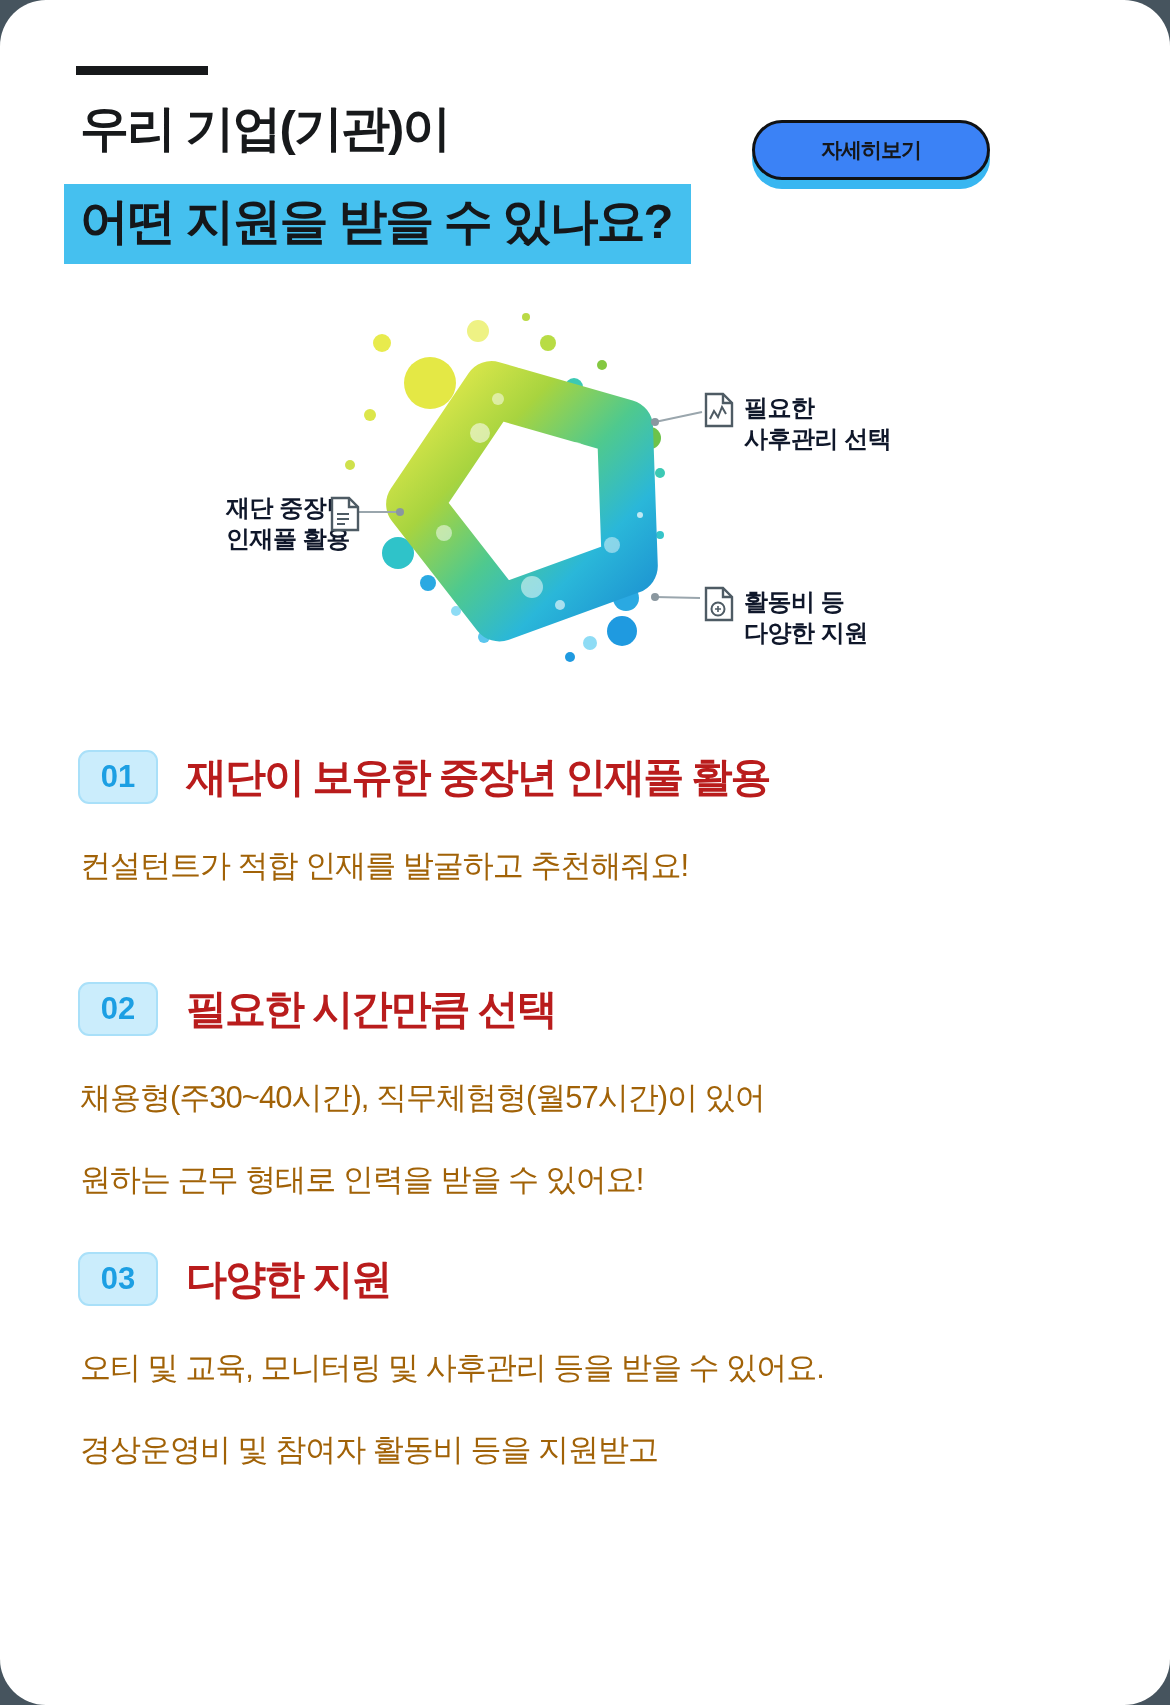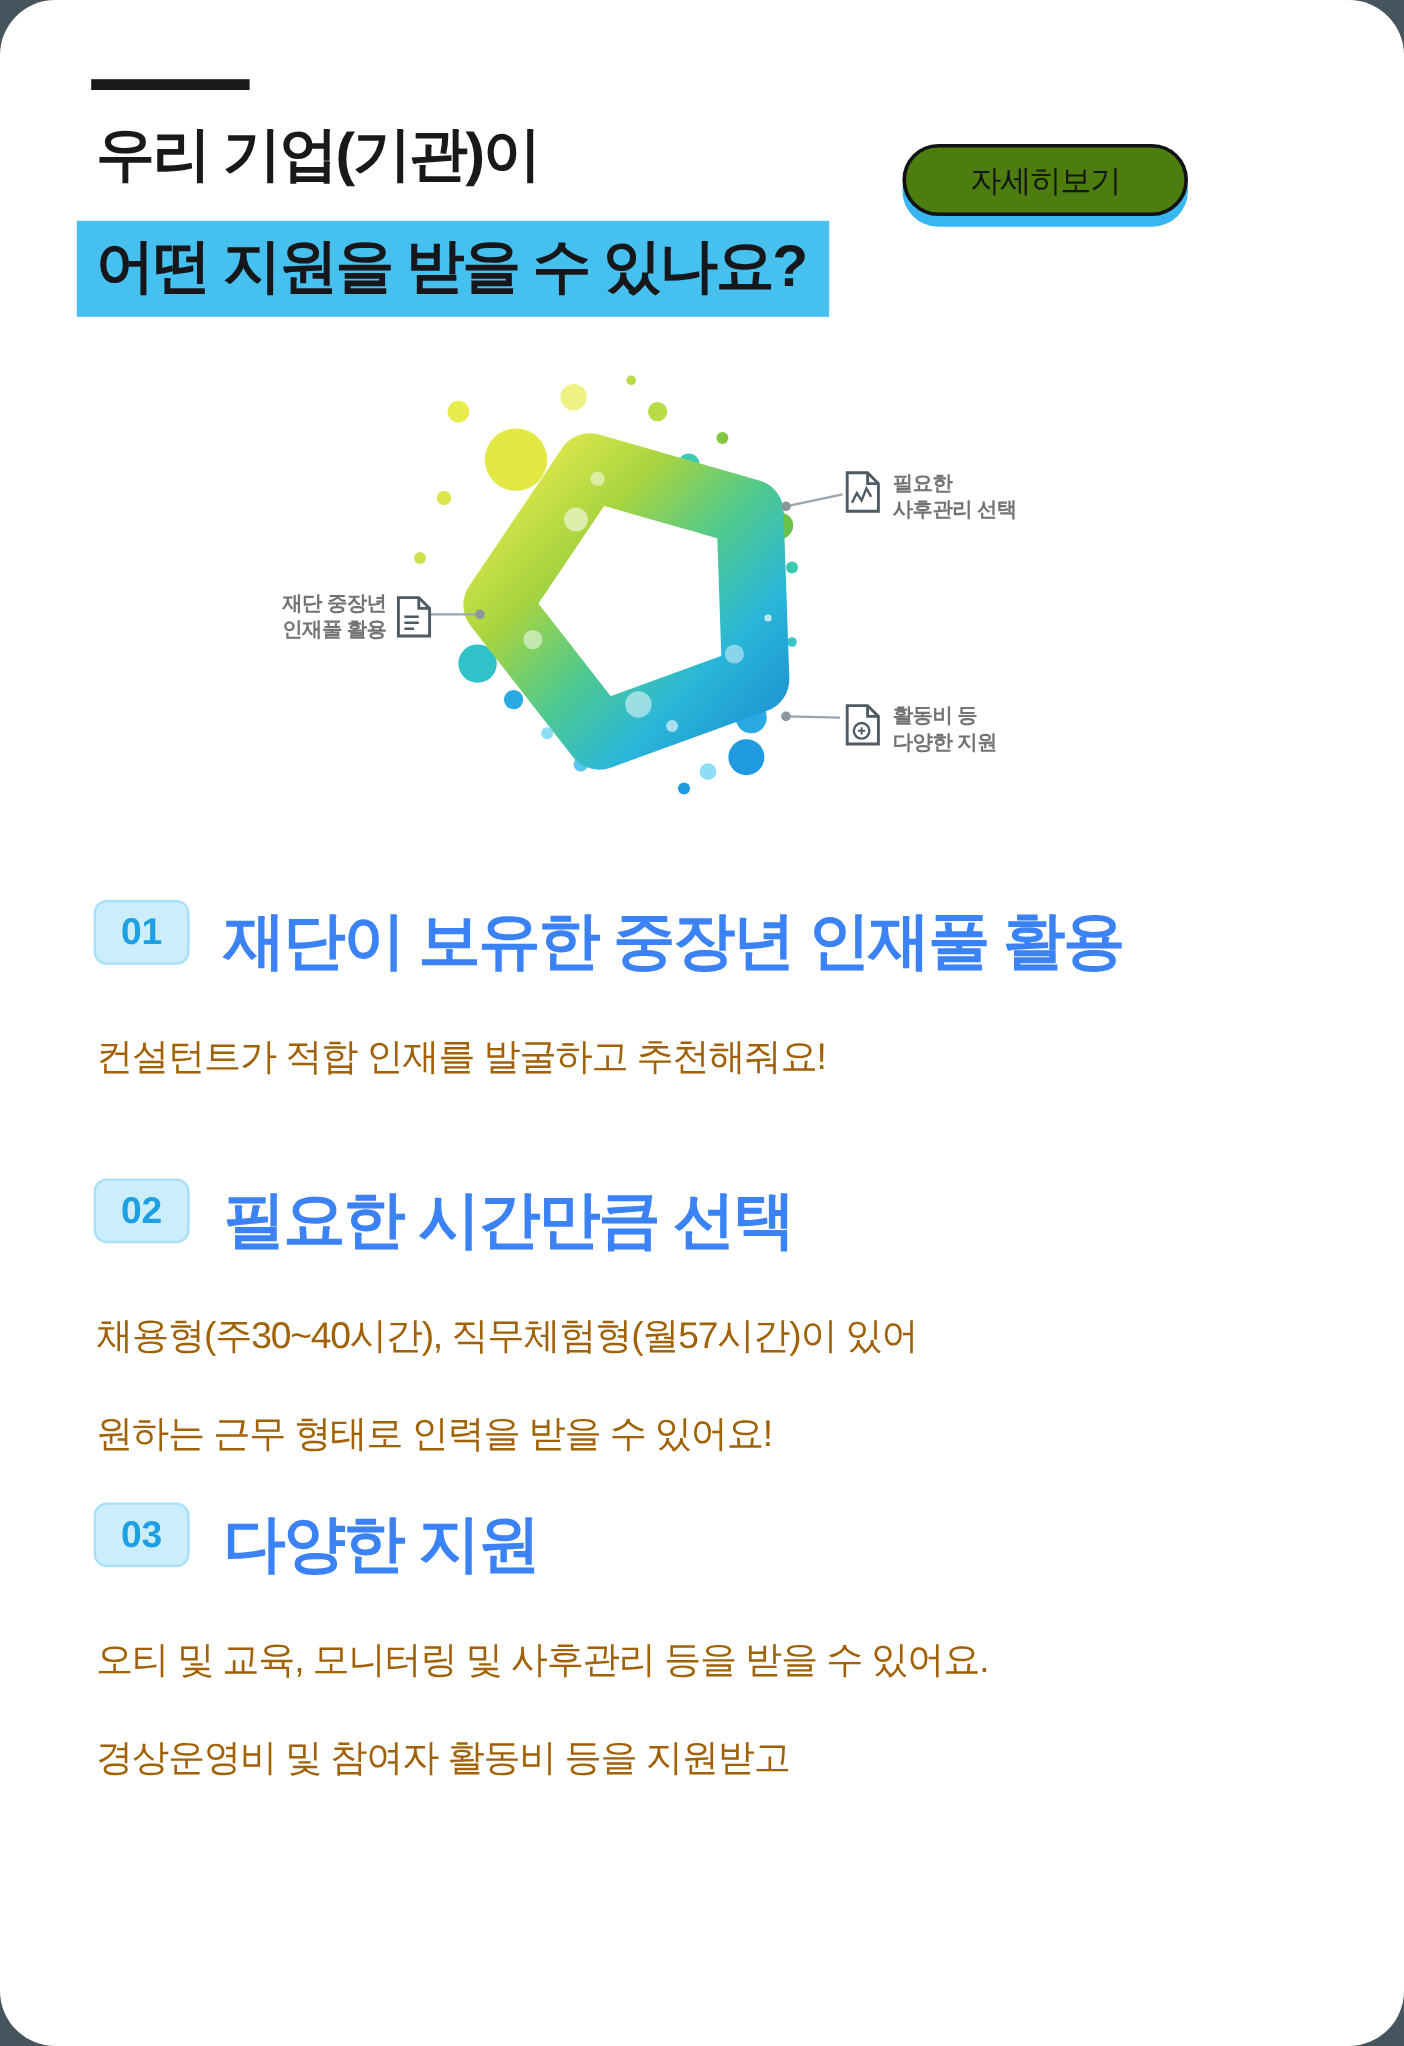--- a/index.html
+++ b/index.html
@@ -28,53 +28,53 @@
   }
   .title-line2 {
     position:absolute; left:64px; top:184px;
     background:#45c0ef; color:#15171a;
     font-size:49px; font-weight:800; letter-spacing:-2px;
     padding:5px 20px 9px 16px; white-space:nowrap;
   }
   .cta {
     position:absolute; left:752px; top:120px;
     width:238px; height:60px;
-    background:#4d7c0f;
+    background:#3b82f6;
     border:3.5px solid #101214;
     border-radius:34px;
     box-shadow:0 9px 0 0 #38b6f1;
     display:flex; align-items:center; justify-content:center;
-    font-size:26px; font-weight:400; color:#15171a;
+    font-size:21px; font-weight:700; color:#15171a;
     letter-spacing:-1px; cursor:pointer;
   }
 
   
   .ill-svg { position:absolute; left:230px; top:305px; }
   .ill-label {
     position:absolute;
-    color:#737373; font-size:17px; font-weight:700;
+    color:#0f172a; font-size:24px; font-weight:700;
     line-height:1.3; letter-spacing:-0.5px; white-space:nowrap;
   }
   .ill-label.right-align { text-align:right; }
   .ill-icon { position:absolute; }
 
   
   .sec { position:absolute; left:78px; }
   .sec-head { display:flex; align-items:flex-start; }
   .badge {
     width:80px; height:54px; border-radius:11px;
     background:#cbedfc; border:2px solid #a9e0f9;
     box-sizing:border-box;
     color:#1c9fe3; font-size:31px; font-weight:700;
     display:flex; align-items:center; justify-content:center;
     letter-spacing:0;
   }
   .sec-title {
     margin-left:28px;
-    font-size:52px; font-weight:800; color:#3b82f6;
+    font-size:41px; font-weight:800; color:#b91c1c;
     letter-spacing:-2px; white-space:nowrap;
   }
   .sec-body p {
     margin:40px 0 0 2px;
     font-size:31px; font-weight:500; color:#a16207;
     letter-spacing:-1px; white-space:nowrap;
   }
   .sec-1 { top:750px; }
   .sec-2 { top:982px; }
   .sec-3 { top:1252px; }

